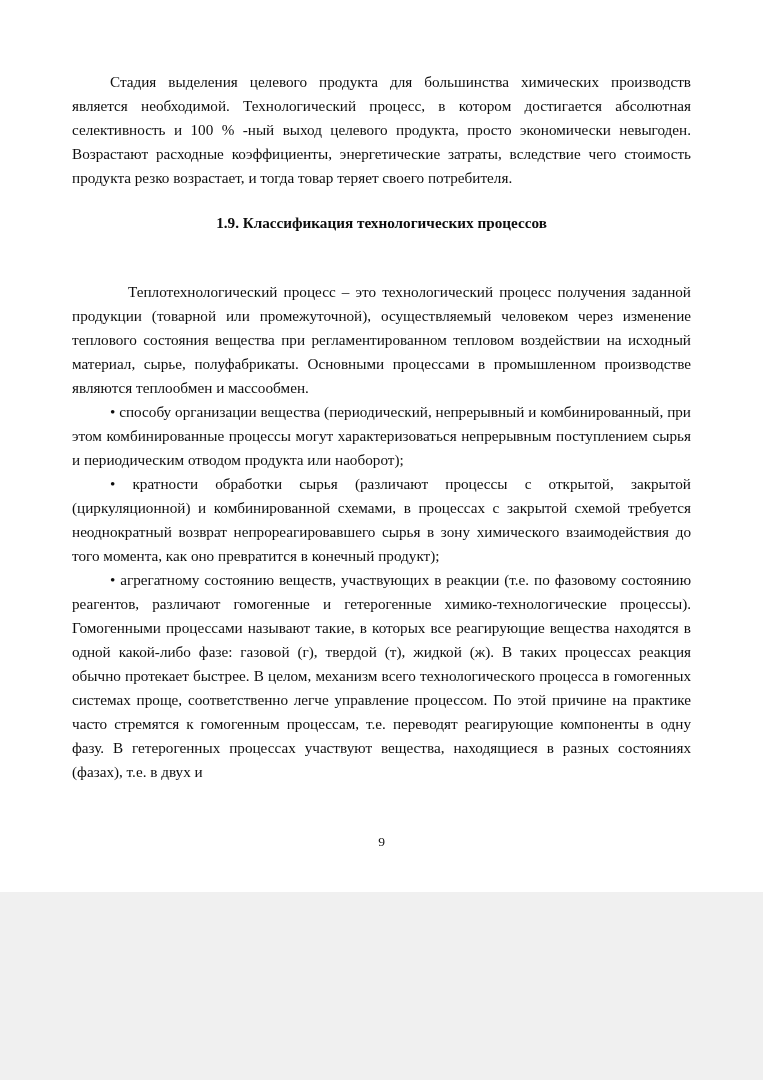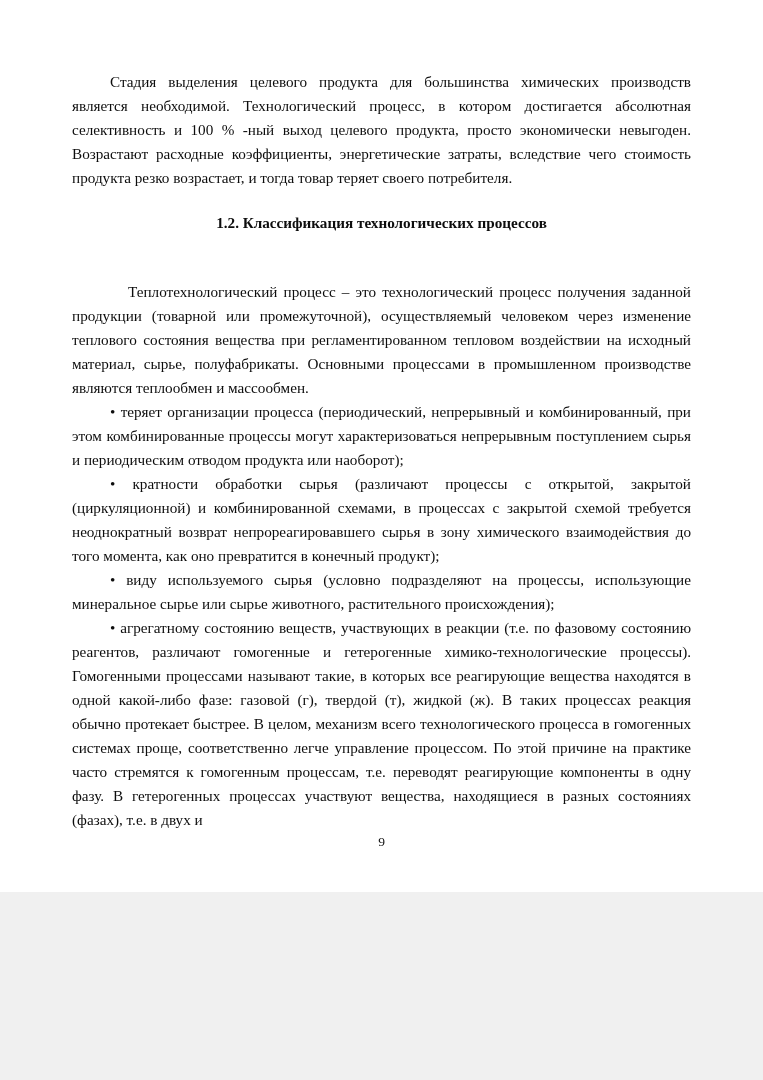--- a/index.html
+++ b/index.html
@@ -58,29 +58,28 @@
   }
 </style>
 </head>
 <body>
 
 <div class="page">
   <div class="content">
 
     <p>Стадия выделения целевого продукта для большинства химических производств является необходимой. Технологический процесс, в котором достигается абсолютная селективность и 100 % -ный выход целевого продукта, просто экономически невыгоден. Возрастают расходные коэффициенты, энергетические затраты, вследствие чего стоимость продукта резко возрастает, и тогда товар теряет своего потребителя.</p>
 
-    <h2 class="section-heading">1.2. Классификация технологических процессов</h2>
+    <h2 class="section-heading">1.9. Классификация технологических процессов</h2>
 
     <p class="big-indent">Теплотехнологический процесс – это технологический процесс получения заданной продукции (товарной или промежуточной), осуществляемый человеком через изменение теплового состояния вещества при регламентированном тепловом воздействии на исходный материал, сырье, полуфабрикаты. Основными процессами в промышленном производстве являются теплообмен и массообмен.</p>
 
 
-    <p class="bullet-par">• теряет организации процесса (периодический, непрерывный и комбинированный, при этом комбинированные процессы могут характеризоваться непрерывным поступлением сырья и периодическим отводом продукта или наоборот);</p>
+    <p class="bullet-par">• способу организации вещества (периодический, непрерывный и комбинированный, при этом комбинированные процессы могут характеризоваться непрерывным поступлением сырья и периодическим отводом продукта или наоборот);</p>
 
     <p class="bullet-par">• кратности обработки сырья (различают процессы с открытой, закрытой (циркуляционной) и комбинированной схемами, в процессах с закрытой схемой требуется неоднократный возврат непрореагировавшего сырья в зону химического взаимодействия до того момента, как оно превратится в конечный продукт);</p>
 
-    <p class="bullet-par">• виду используемого сырья (условно подразделяют на процессы, использующие минеральное сырье или сырье животного, растительного происхождения);</p>
 
     <p class="bullet-par">• агрегатному состоянию веществ, участвующих в реакции (т.е. по фазовому состоянию реагентов, различают гомогенные и гетерогенные химико-технологические процессы). Гомогенными процессами называют такие, в которых все реагирующие вещества находятся в одной какой-либо фазе: газовой (г), твердой (т), жидкой (ж). В таких процессах реакция обычно протекает быстрее. В целом, механизм всего технологического процесса в гомогенных системах проще, соответственно легче управление процессом. По этой причине на практике часто стремятся к гомогенным процессам, т.е. переводят реагирующие компоненты в одну фазу. В гетерогенных процессах участвуют вещества, находящиеся в разных состояниях (фазах), т.е. в двух и</p>
 
   </div>
 
   <div class="pagenum">9</div>
 </div>
 
 </body></html>

